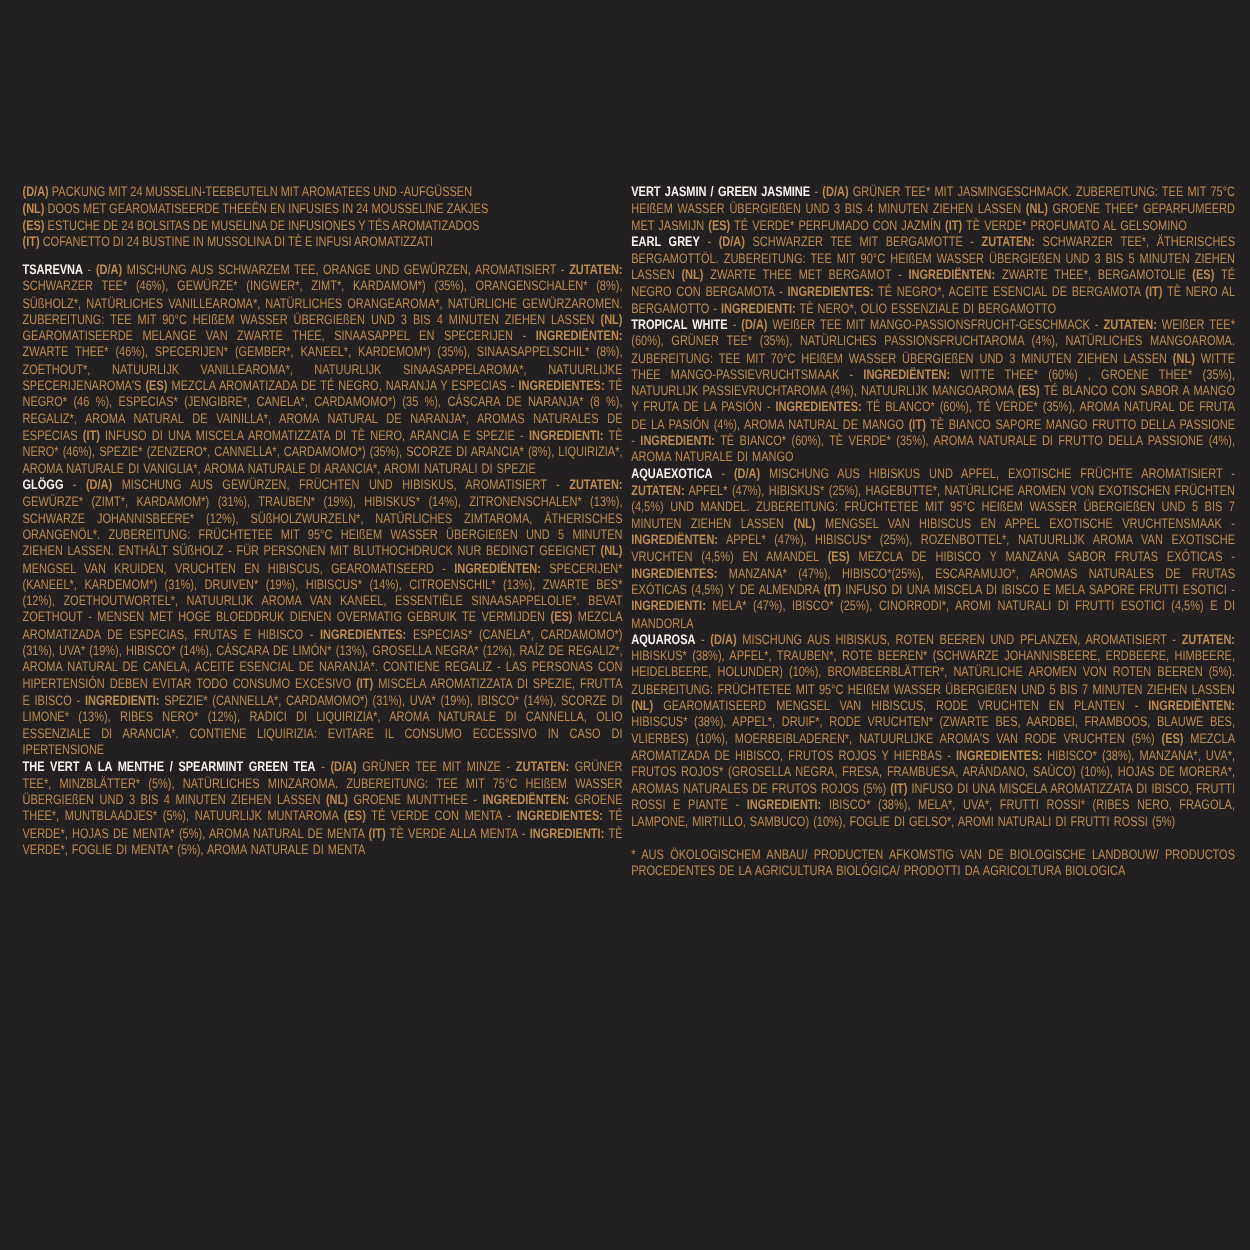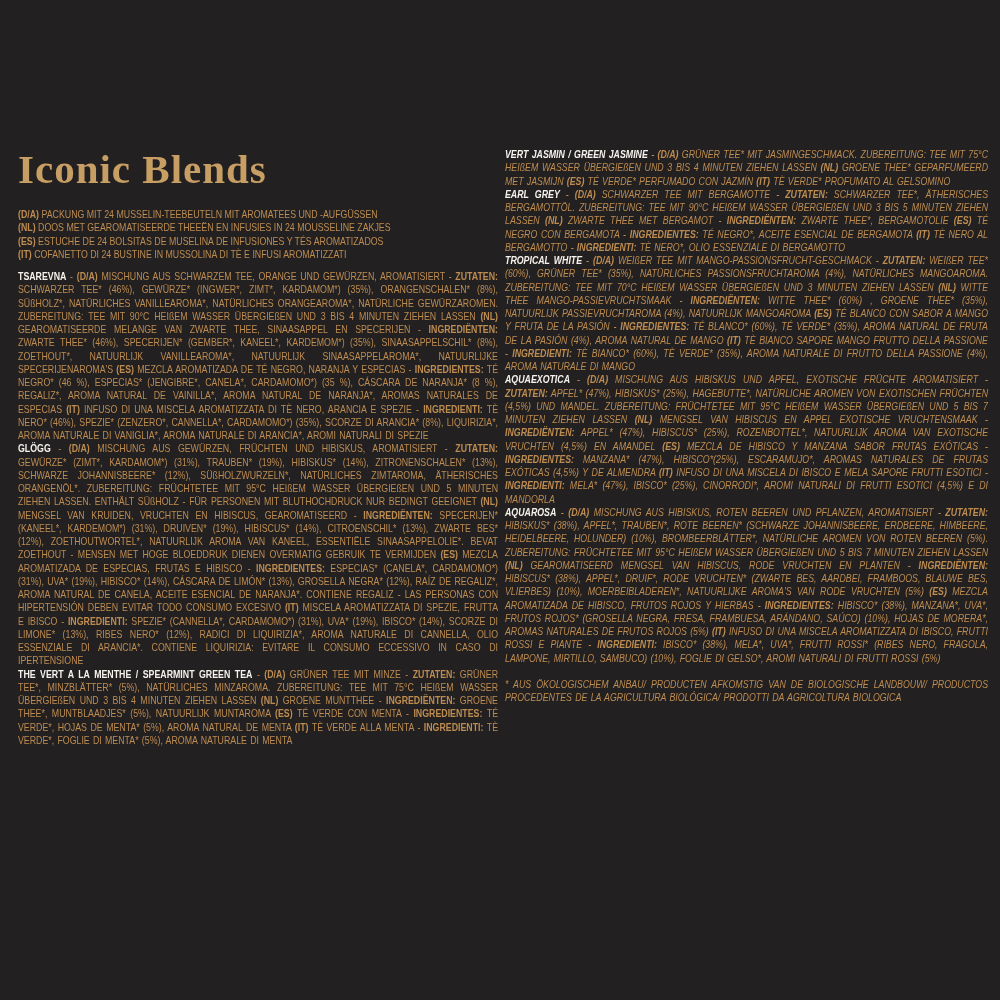--- a/index.html
+++ b/index.html
@@ -1,40 +1,39 @@
 <!DOCTYPE html>
 <html><head>
 <meta charset="utf-8">
 <style>
   html,body{margin:0;padding:0;background:#232021;}
   .page{position:relative;width:1000px;height:1000px;background:#232021;overflow:hidden;
         font-family:"Liberation Sans",sans-serif;}
   .col{position:absolute;top:148px;}
   .col-left{left:18px;width:480px;}
-  .col-right{left:505px;width:483px;font-style:italic;}
+  .col-right{left:505px;width:483px;}
   .title{font-family:"Liberation Serif",serif;font-weight:bold;font-size:41px;
          color:#c79e63;letter-spacing:1px;margin:0 0 17px 0;line-height:1.05;}
   
   .condense{width:125%;transform:scaleX(0.8);transform-origin:0 0;}
   .intro{margin-bottom:9px;}
   .intro-line{color:#bd8c51;font-size:11px;line-height:13.3px;white-space:nowrap;}
   .para{margin:0;color:#bd8c51;font-size:11px;line-height:13.25px;text-align:justify;
         word-spacing:1px;}
   .footnote{margin-top:13px;}
   .seg-n{font-weight:normal;}
   .seg-b{font-weight:bold;}
   .seg-h{font-weight:bold;color:#f6f3ee;}
 </style>
 </head>
 <body>
 
 <div class="page">
 
   <div class="col col-left">
-    <div class="title">Iconic Blends</div>
     <div class="condense">
       <div class="intro">
         <div class="intro-line"><span class="seg-b">(D/A)</span><span class="seg-n"> PACKUNG MIT 24 MUSSELIN-TEEBEUTELN MIT AROMATEES UND -AUFGÜSSEN</span></div>
         <div class="intro-line"><span class="seg-b">(NL)</span><span class="seg-n"> DOOS MET GEAROMATISEERDE THEEËN EN INFUSIES IN 24 MOUSSELINE ZAKJES</span></div>
         <div class="intro-line"><span class="seg-b">(ES)</span><span class="seg-n"> ESTUCHE DE 24 BOLSITAS DE MUSELINA DE INFUSIONES Y TÉS AROMATIZADOS</span></div>
         <div class="intro-line"><span class="seg-b">(IT)</span><span class="seg-n"> COFANETTO DI 24 BUSTINE IN MUSSOLINA DI TÈ E INFUSI AROMATIZZATI</span></div>
       </div>
       <p class="para"><span class="seg-h">TSAREVNA</span><span class="seg-n"> - </span><span class="seg-b">(D/A)</span><span class="seg-n"> MISCHUNG AUS SCHWARZEM TEE, ORANGE UND GEWÜRZEN, AROMATISIERT - </span><span class="seg-b">ZUTATEN:</span><span class="seg-n"> SCHWARZER TEE* (46%), GEWÜRZE* (INGWER*, ZIMT*, KARDAMOM*) (35%), ORANGENSCHALEN* (8%), SÜßHOLZ*, NATÜRLICHES VANILLEAROMA*, NATÜRLICHES ORANGEAROMA*, NATÜRLICHE GEWÜRZAROMEN. ZUBEREITUNG: TEE MIT 90°C HEIßEM WASSER ÜBERGIEßEN UND 3 BIS 4 MINUTEN ZIEHEN LASSEN </span><span class="seg-b">(NL)</span><span class="seg-n"> GEAROMATISEERDE MELANGE VAN ZWARTE THEE, SINAASAPPEL EN SPECERIJEN - </span><span class="seg-b">INGREDIËNTEN:</span><span class="seg-n"> ZWARTE THEE* (46%), SPECERIJEN* (GEMBER*, KANEEL*, KARDEMOM*) (35%), SINAASAPPELSCHIL* (8%), ZOETHOUT*, NATUURLIJK VANILLEAROMA*, NATUURLIJK SINAASAPPELAROMA*, NATUURLIJKE SPECERIJENAROMA'S </span><span class="seg-b">(ES)</span><span class="seg-n"> MEZCLA AROMATIZADA DE TÉ NEGRO, NARANJA Y ESPECIAS - </span><span class="seg-b">INGREDIENTES:</span><span class="seg-n"> TÉ NEGRO* (46 %), ESPECIAS* (JENGIBRE*, CANELA*, CARDAMOMO*) (35 %), CÁSCARA DE NARANJA* (8 %), REGALIZ*, AROMA NATURAL DE VAINILLA*, AROMA NATURAL DE NARANJA*, AROMAS NATURALES DE ESPECIAS </span><span class="seg-b">(IT)</span><span class="seg-n"> INFUSO DI UNA MISCELA AROMATIZZATA DI TÈ NERO, ARANCIA E SPEZIE - </span><span class="seg-b">INGREDIENTI:</span><span class="seg-n"> TÈ NERO* (46%), SPEZIE* (ZENZERO*, CANNELLA*, CARDAMOMO*) (35%), SCORZE DI ARANCIA* (8%), LIQUIRIZIA*, AROMA NATURALE DI VANIGLIA*, AROMA NATURALE DI ARANCIA*, AROMI NATURALI DI SPEZIE</span></p>
       <p class="para"><span class="seg-h">GLÖGG</span><span class="seg-n"> - </span><span class="seg-b">(D/A)</span><span class="seg-n"> MISCHUNG AUS GEWÜRZEN, FRÜCHTEN UND HIBISKUS, AROMATISIERT - </span><span class="seg-b">ZUTATEN:</span><span class="seg-n"> GEWÜRZE* (ZIMT*, KARDAMOM*) (31%), TRAUBEN* (19%), HIBISKUS* (14%), ZITRONENSCHALEN* (13%), SCHWARZE JOHANNISBEERE* (12%), SÜßHOLZWURZELN*, NATÜRLICHES ZIMTAROMA, ÄTHERISCHES ORANGENÖL*. ZUBEREITUNG: FRÜCHTETEE MIT 95°C HEIßEM WASSER ÜBERGIEßEN UND 5 MINUTEN ZIEHEN LASSEN. ENTHÄLT SÜßHOLZ - FÜR PERSONEN MIT BLUTHOCHDRUCK NUR BEDINGT GEEIGNET </span><span class="seg-b">(NL)</span><span class="seg-n"> MENGSEL VAN KRUIDEN, VRUCHTEN EN HIBISCUS, GEAROMATISEERD - </span><span class="seg-b">INGREDIËNTEN:</span><span class="seg-n"> SPECERIJEN* (KANEEL*, KARDEMOM*) (31%), DRUIVEN* (19%), HIBISCUS* (14%), CITROENSCHIL* (13%), ZWARTE BES* (12%), ZOETHOUTWORTEL*, NATUURLIJK AROMA VAN KANEEL, ESSENTIËLE SINAASAPPELOLIE*. BEVAT ZOETHOUT - MENSEN MET HOGE BLOEDDRUK DIENEN OVERMATIG GEBRUIK TE VERMIJDEN </span><span class="seg-b">(ES)</span><span class="seg-n"> MEZCLA AROMATIZADA DE ESPECIAS, FRUTAS E HIBISCO - </span><span class="seg-b">INGREDIENTES:</span><span class="seg-n"> ESPECIAS* (CANELA*, CARDAMOMO*) (31%), UVA* (19%), HIBISCO* (14%), CÁSCARA DE LIMÓN* (13%), GROSELLA NEGRA* (12%), RAÍZ DE REGALIZ*, AROMA NATURAL DE CANELA, ACEITE ESENCIAL DE NARANJA*. CONTIENE REGALIZ - LAS PERSONAS CON HIPERTENSIÓN DEBEN EVITAR TODO CONSUMO EXCESIVO </span><span class="seg-b">(IT)</span><span class="seg-n"> MISCELA AROMATIZZATA DI SPEZIE, FRUTTA E IBISCO - </span><span class="seg-b">INGREDIENTI:</span><span class="seg-n"> SPEZIE* (CANNELLA*, CARDAMOMO*) (31%), UVA* (19%), IBISCO* (14%), SCORZE DI LIMONE* (13%), RIBES NERO* (12%), RADICI DI LIQUIRIZIA*, AROMA NATURALE DI CANNELLA, OLIO ESSENZIALE DI ARANCIA*. CONTIENE LIQUIRIZIA: EVITARE IL CONSUMO ECCESSIVO IN CASO DI IPERTENSIONE</span></p>
       <p class="para"><span class="seg-h">THE VERT A LA MENTHE / SPEARMINT GREEN TEA</span><span class="seg-n"> - </span><span class="seg-b">(D/A)</span><span class="seg-n"> GRÜNER TEE MIT MINZE - </span><span class="seg-b">ZUTATEN:</span><span class="seg-n"> GRÜNER TEE*, MINZBLÄTTER* (5%), NATÜRLICHES MINZAROMA. ZUBEREITUNG: TEE MIT 75°C HEIßEM WASSER ÜBERGIEßEN UND 3 BIS 4 MINUTEN ZIEHEN LASSEN </span><span class="seg-b">(NL)</span><span class="seg-n"> GROENE MUNTTHEE - </span><span class="seg-b">INGREDIËNTEN:</span><span class="seg-n"> GROENE THEE*, MUNTBLAADJES* (5%), NATUURLIJK MUNTAROMA </span><span class="seg-b">(ES)</span><span class="seg-n"> TÉ VERDE CON MENTA - </span><span class="seg-b">INGREDIENTES:</span><span class="seg-n"> TÉ VERDE*, HOJAS DE MENTA* (5%), AROMA NATURAL DE MENTA </span><span class="seg-b">(IT)</span><span class="seg-n"> TÈ VERDE ALLA MENTA - </span><span class="seg-b">INGREDIENTI:</span><span class="seg-n"> TÈ VERDE*, FOGLIE DI MENTA* (5%), AROMA NATURALE DI MENTA</span></p>

